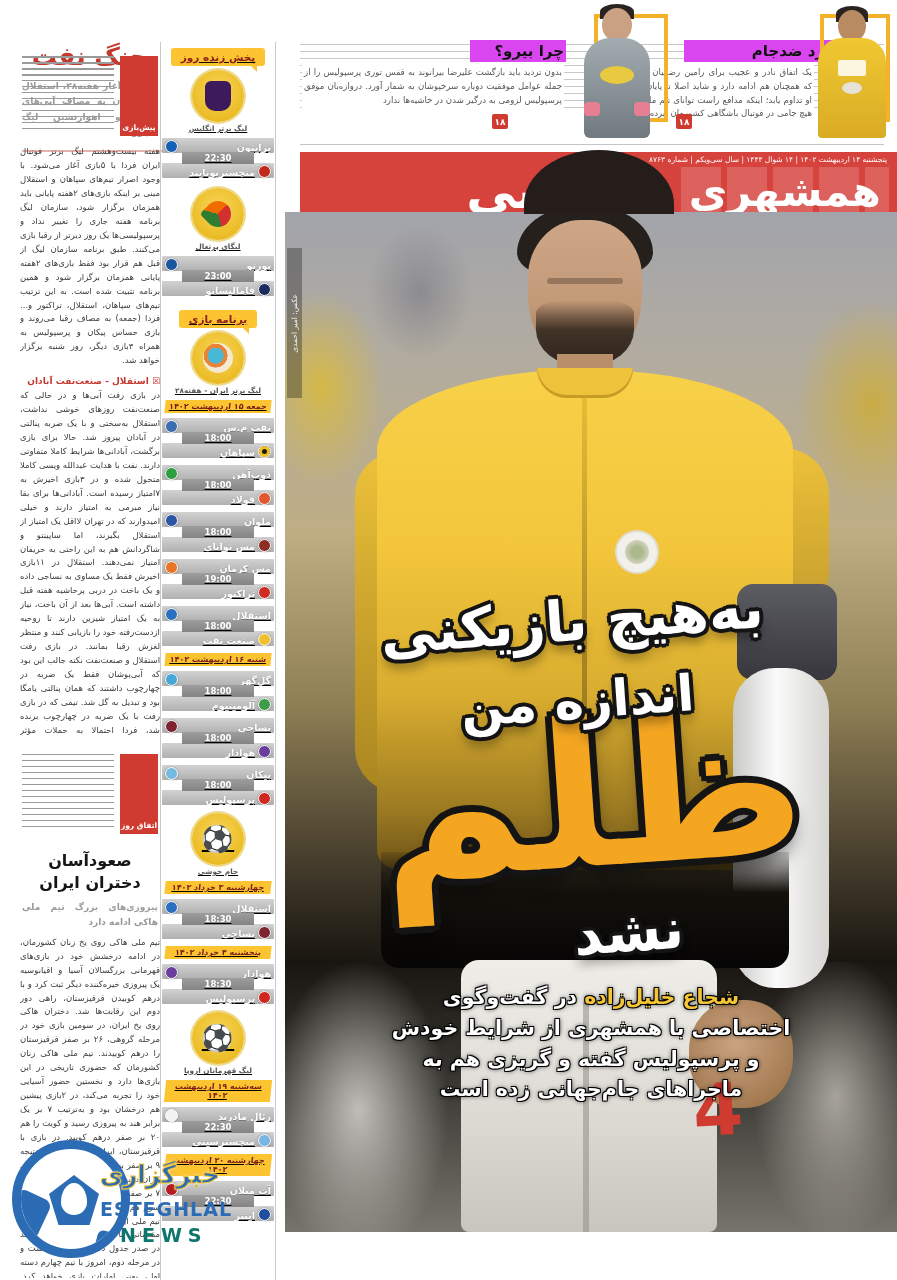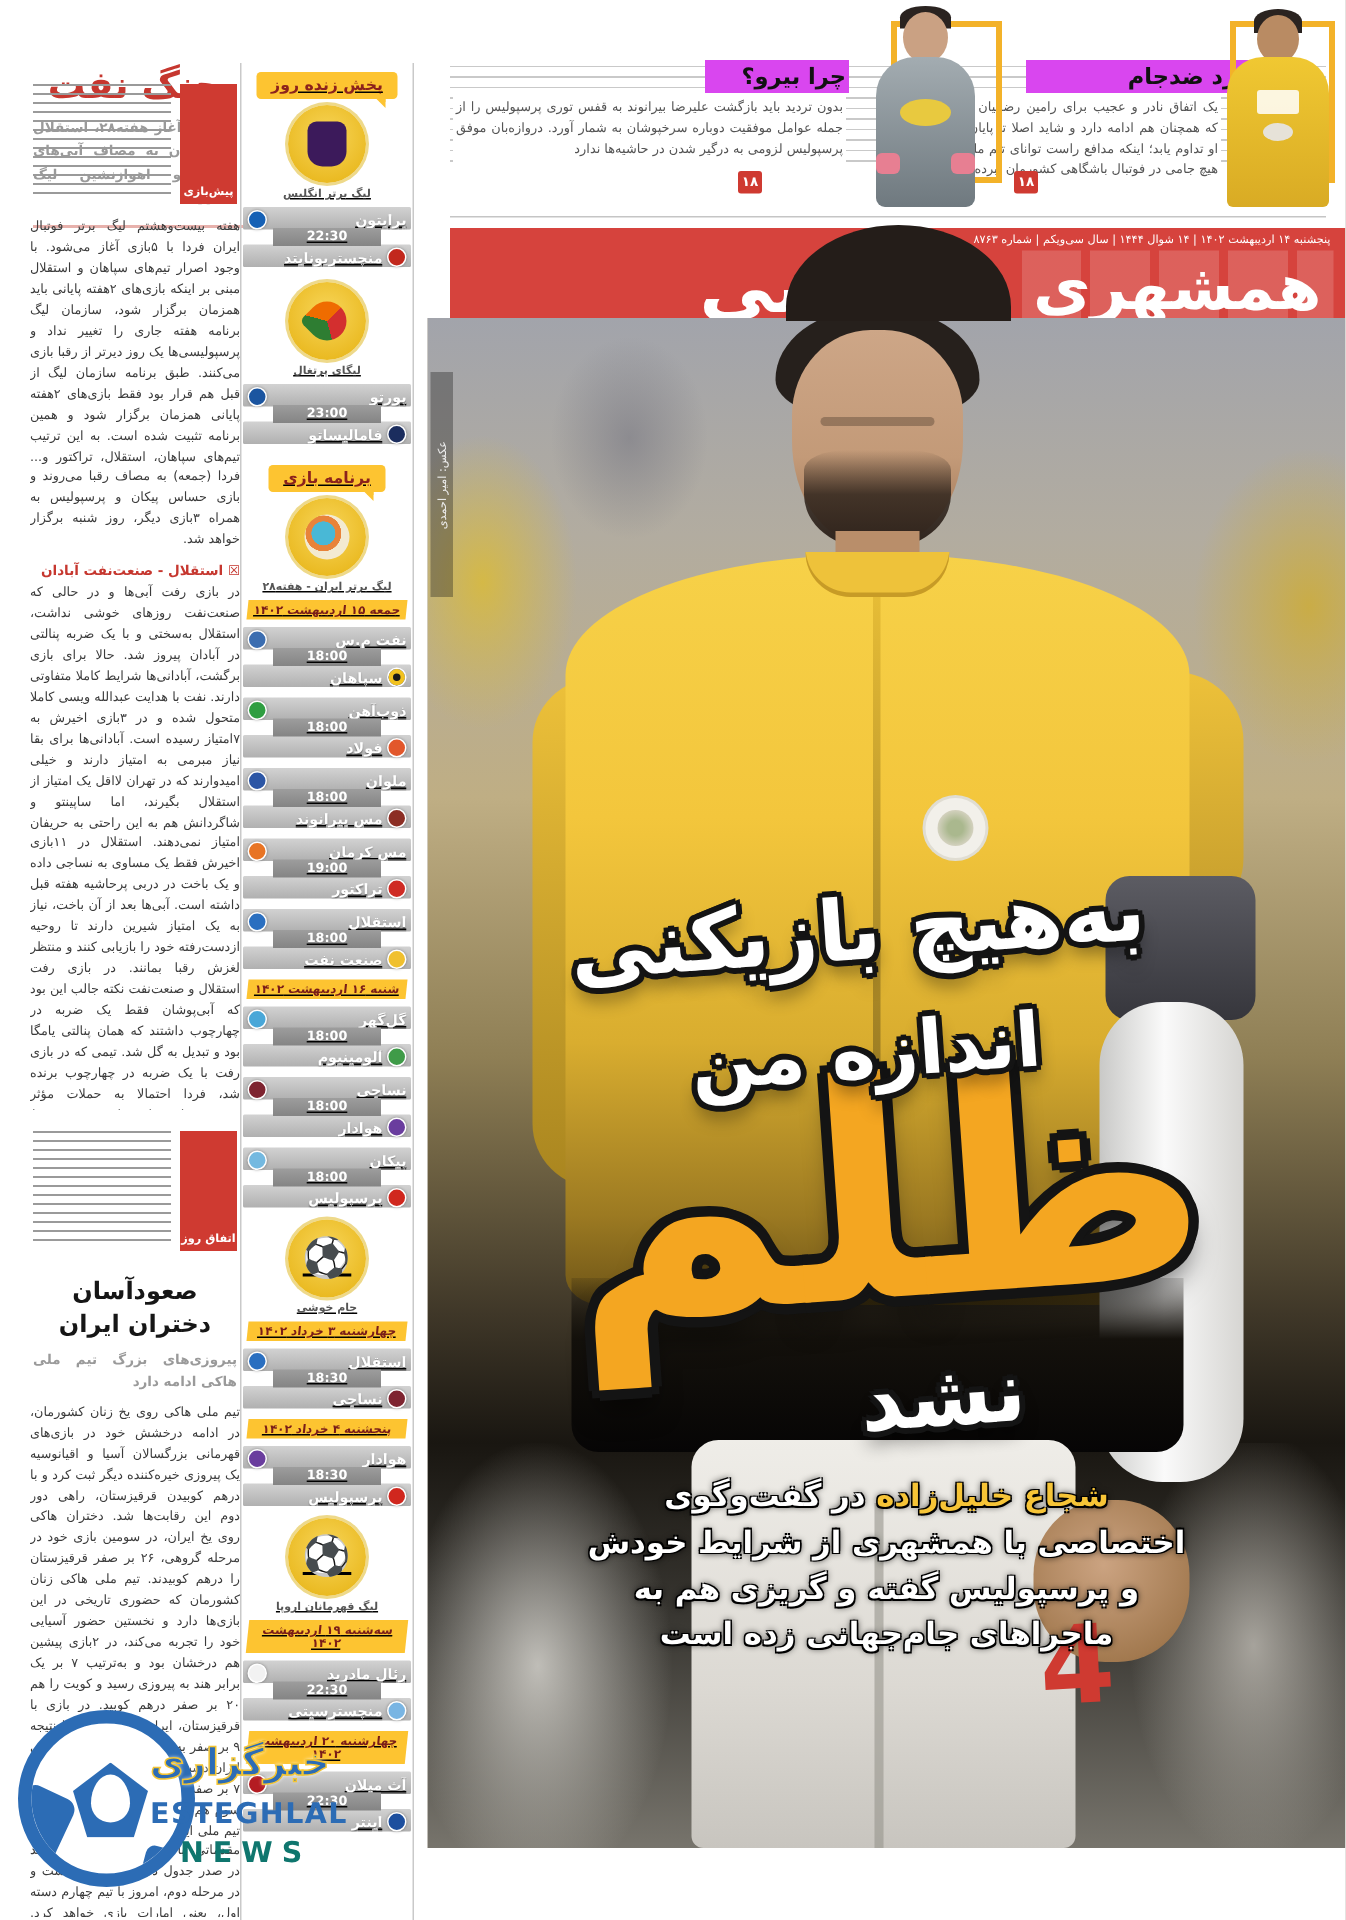--- a/index.html
+++ b/index.html
@@ -334,21 +334,21 @@
         </div>
     </div>
     <div class="match">
       <div class="mbar t1">
           <span class="mname">ملوان</span>
           <span class="mlogo c-malavan"></span>
         </div>
       <div class="mtime">18:00</div>
       <div class="mbar t2">
           <span class="mlogo c-mesr"></span>
-          <span class="mname">مس بیرانوند</span>
+          <span class="mname">مس توانای</span>
         </div>
     </div>
     <div class="match">
       <div class="mbar t1">
           <span class="mname">مس کرمان</span>
           <span class="mlogo c-mesk"></span>
         </div>
       <div class="mtime">19:00</div>
       <div class="mbar t2">
           <span class="mlogo c-tractor"></span>

